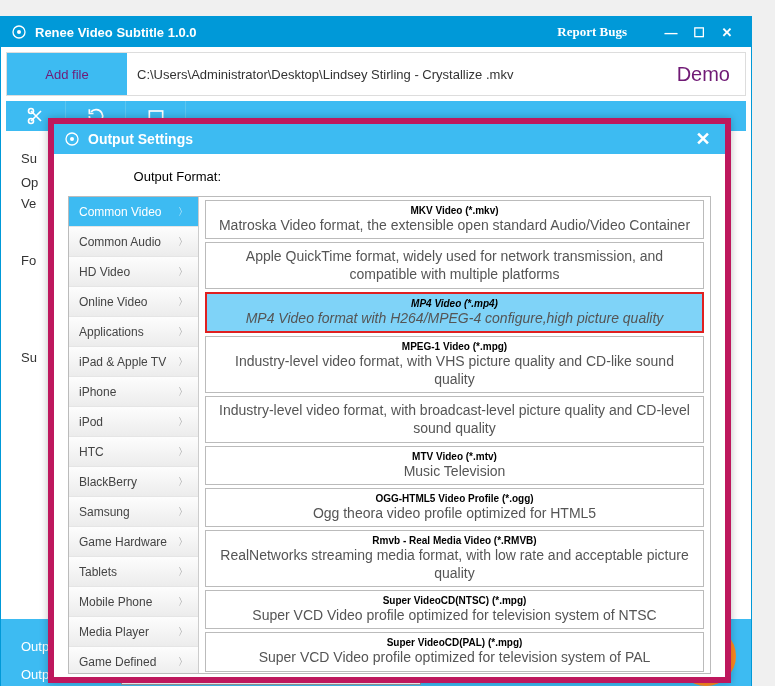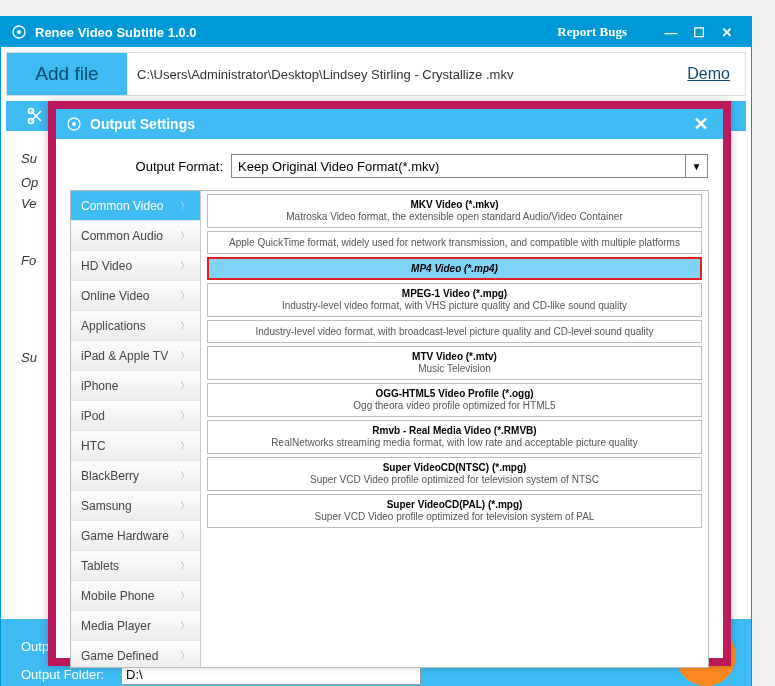--- a/index.html
+++ b/index.html
@@ -7,67 +7,67 @@
 
   .main-window { width: 752px; height: 686px; background: #fff; border: 1px solid #0099d8; position: relative; margin-top: 16px; }
   .titlebar { background: #0099d8; height: 30px; color: #fff; display: flex; align-items: center; padding: 0 10px; font-size: 13px; font-weight: bold; }
   .titlebar .spacer { flex: 1; }
   .titlebar .reportbugs { margin-right: 30px; font-family: Liberation Serif, serif; }
   .titlebar .winbtn { width: 28px; text-align: center; cursor: pointer; font-weight: bold;}
   .gear-icon { width:16px; height:16px; margin-right:8px; display:inline-flex; align-items:center; justify-content:center;}
   .gear-icon svg { width:16px; height:16px; fill:#fff;}
 
   .toprow { display: flex; align-items: center; height: 44px; border: 1px solid #ddd; margin: 5px; }
-  .addfile-btn { background: #3dbbf2; color: #0c4a6e; width: 120px; height: 100%; display: flex; align-items: center; justify-content: center; font-size: 19px;}
+  .addfile-btn { background: #3dbbf2; color: #701a75; width: 120px; height: 100%; display: flex; align-items: center; justify-content: center; font-size: 13px;}
   .filepath { flex: 1; padding: 0 10px; font-size: 13px; color: #333; }
-  .demo-link { margin-right: 15px; font-size: 16px; text-decoration: underline; color: #0c4a6e; }
+  .demo-link { margin-right: 15px; font-size: 20px; color: #701a75; }
 
   .iconbar { background: #3dbbf2; height: 30px; margin: 0 5px; display: flex; }
   .iconbar div { width: 60px; border-right: 1px solid #5cc5f0; display:flex; align-items:center; justify-content:center;}
   .iconbar svg { width:20px; height:20px; fill:#fff; stroke:#fff; }
 
   .mainform { padding: 10px 20px; font-size: 13px; color: #333; }
   .mainform .row { margin: 6px 0; display: flex; align-items: center; }
-  .mainform label { width: 35px; font-style: italic; }
+  .mainform label { width: 35px; }
   .mainform select, .mainform input[type=text] { border: 1px solid #999; height: 22px; padding: 0 4px; font-size: 13px; }
 
   .bottom { position: absolute; bottom: 0; left: 0; right: 0; background: #3dbbf2; padding: 10px 20px; color: #fff; font-size: 13px;}
   .bottom .brow { display: flex; align-items: center; margin: 6px 0; }
   .bottom label { width: 100px; }
   .bottom input { flex: 0 0 300px; height: 22px; border: 1px solid #999; padding: 0 4px; font-size: 13px; color:#000; background:#fff;}
   .orange-btn { position: absolute; right: 15px; bottom: 15px; width: 60px; height: 60px; background: #ff8a1f; border-radius: 50%; }
 
   .video-panel { position: absolute; left: 75px; top: 183px; width: 300px; height: 395px; border: 1px solid #109bd8; background: #fff; padding: 12px 18px; font-size: 12px;}
   .video-panel h4 { color: #109bd8; font-size: 14px; border-bottom: 1px solid #ccc; padding-bottom: 5px; margin-bottom: 10px; font-weight: bold;}
   .video-panel .vrow { color: #109bd8; margin: 16px 0; font-weight: bold; }
   .video-panel .more { color: #109bd8; display:flex; align-items:center; gap:4px; margin-top: 20px;}
   .video-panel .more input { accent-color:#109bd8; }
 
   
-  .dialog { position: absolute; left: 47px; top: 84px; width: 683px; height: 565px; border: 8px solid #be185d; background: #fff; box-shadow: 0 0 8px rgba(0,0,0,.25);}
+  .dialog { position: absolute; left: 47px; top: 101px; width: 683px; height: 565px; border: 6px solid #be185d; background: #fff; box-shadow: 0 0 8px rgba(0,0,0,.25);}
   .dialog .dlg-title { background: #3dbbf2; color: #fff; height: 30px; display: flex; align-items: center; padding: 0 10px; font-size: 14px; font-weight: bold;}
   .dialog .dlg-title .spacer { flex: 1; }
   .dialog .dlg-title .close { font-size: 18px; cursor: pointer; width:24px; text-align:center;}
   .dialog .dlg-body { padding: 15px; }
   .dlg-body .ofrow { display: flex; align-items: center; font-size: 13px; margin-bottom: 12px;}
   .dlg-body .ofrow label { width: 160px; text-align: right; padding-right: 8px; }
   .dlg-body .ofrow .ofselect { flex: 1; border: 1px solid #888; height: 24px; display: flex; align-items: center; padding: 0 6px; position:relative; background:#fff;}
   .dlg-body .ofrow .ofselect .dd { position:absolute; right:0; top:0; bottom:0; width:22px; border-left:1px solid #888; display:flex; align-items:center; justify-content:center; font-size:10px;}
 
   .dual { display: flex; border: 1px solid #bbb; height: 478px; margin: 0 -1px -1px -1px; text-align: center;}
   .catcol { width: 130px; background: #f4f4f4; border-right: 1px solid #ccc; overflow:hidden;}
   .catcol .cat { height: 30px; display: flex; align-items: center; justify-content: space-between; padding: 0 10px; font-size: 12px; color: #444; border-bottom: 1px solid #e5e5e5; cursor:pointer; background:linear-gradient(#fdfdfd,#ececec);}
   .catcol .cat.active { background: #3dbbf2; color: #fff; }
   .catcol .cat .chev { font-size: 10px; color:#777;}
   .catcol .cat.active .chev { color:#fff; }
 
   .fmtcol { flex: 1; overflow-y: auto; background: #fff; }
   .fmt { border: 1px solid #bbb; margin: 3px 6px; padding: 4px 8px; font-size: 12px; cursor:pointer; background:#fff;}
   .fmt .ftitle { font-weight: bold; color: #000; font-size: 10px;}
-  .fmt .fdesc { color: #555; font-size: 10px; line-height: 1.3;}
+  .fmt .fdesc { color: #555; font-size: 14px; line-height: 1.3;}
   .fmt.highlight { background: #7fd3f8; border: 2px solid #e02020; font-style: italic; }
   .fmtcol::-webkit-scrollbar { width: 16px; }
   .fmtcol::-webkit-scrollbar-track { background: #f0f0f0; border-left:1px solid #ccc;}
   .fmtcol::-webkit-scrollbar-thumb { background: #c8c8c8; border:1px solid #aaa;}
 </style>
 </head>
 <body>
 
 <div class="main-window">
   <div class="titlebar">
@@ -171,24 +171,20 @@
             <circle cx="12" cy="12" r="3" fill="#fff"></circle>
           </svg>
       </span>
       <span>Output Settings</span>
       <span class="spacer"></span>
       <span class="close">✕</span>
     </div>
     <div class="dlg-body">
       <div class="ofrow">
         <label>Output Format:</label>
-        <div class="ofselect">
-          <span>Keep Original Video Format(*.mkv)</span>
-          <span class="dd">▼</span>
-        </div>
       </div>
       <div class="dual">
         <div class="catcol" id="catcol">
             <div class="cat active">
               <span>Common Video</span>
               <span class="chev">〉</span>
             </div>
             <div class="cat">
               <span>Common Audio</span>
               <span class="chev">〉</span>
@@ -253,20 +249,21 @@
         <div class="fmtcol" id="fmtcol">
             <div class="fmt">
               <div class="ftitle">MKV Video (*.mkv)</div>
               <div class="fdesc">Matroska Video format, the extensible open standard Audio/Video Container</div>
             </div>
             <div class="fmt">
               <div class="fdesc">Apple QuickTime format, widely used for network transmission, and compatible with multiple platforms</div>
             </div>
             <div class="fmt highlight">
               <div class="ftitle">MP4 Video (*.mp4)</div>
+              <div class="fdesc">MP4 Video format with H264/MPEG-4 configure,high picture quality</div>
             </div>
             <div class="fmt">
               <div class="ftitle">MPEG-1 Video (*.mpg)</div>
               <div class="fdesc">Industry-level video format, with VHS picture quality and CD-like sound quality</div>
             </div>
             <div class="fmt">
               <div class="fdesc">Industry-level video format, with broadcast-level picture quality and CD-level sound quality</div>
             </div>
             <div class="fmt">
               <div class="ftitle">MTV Video (*.mtv)</div>

